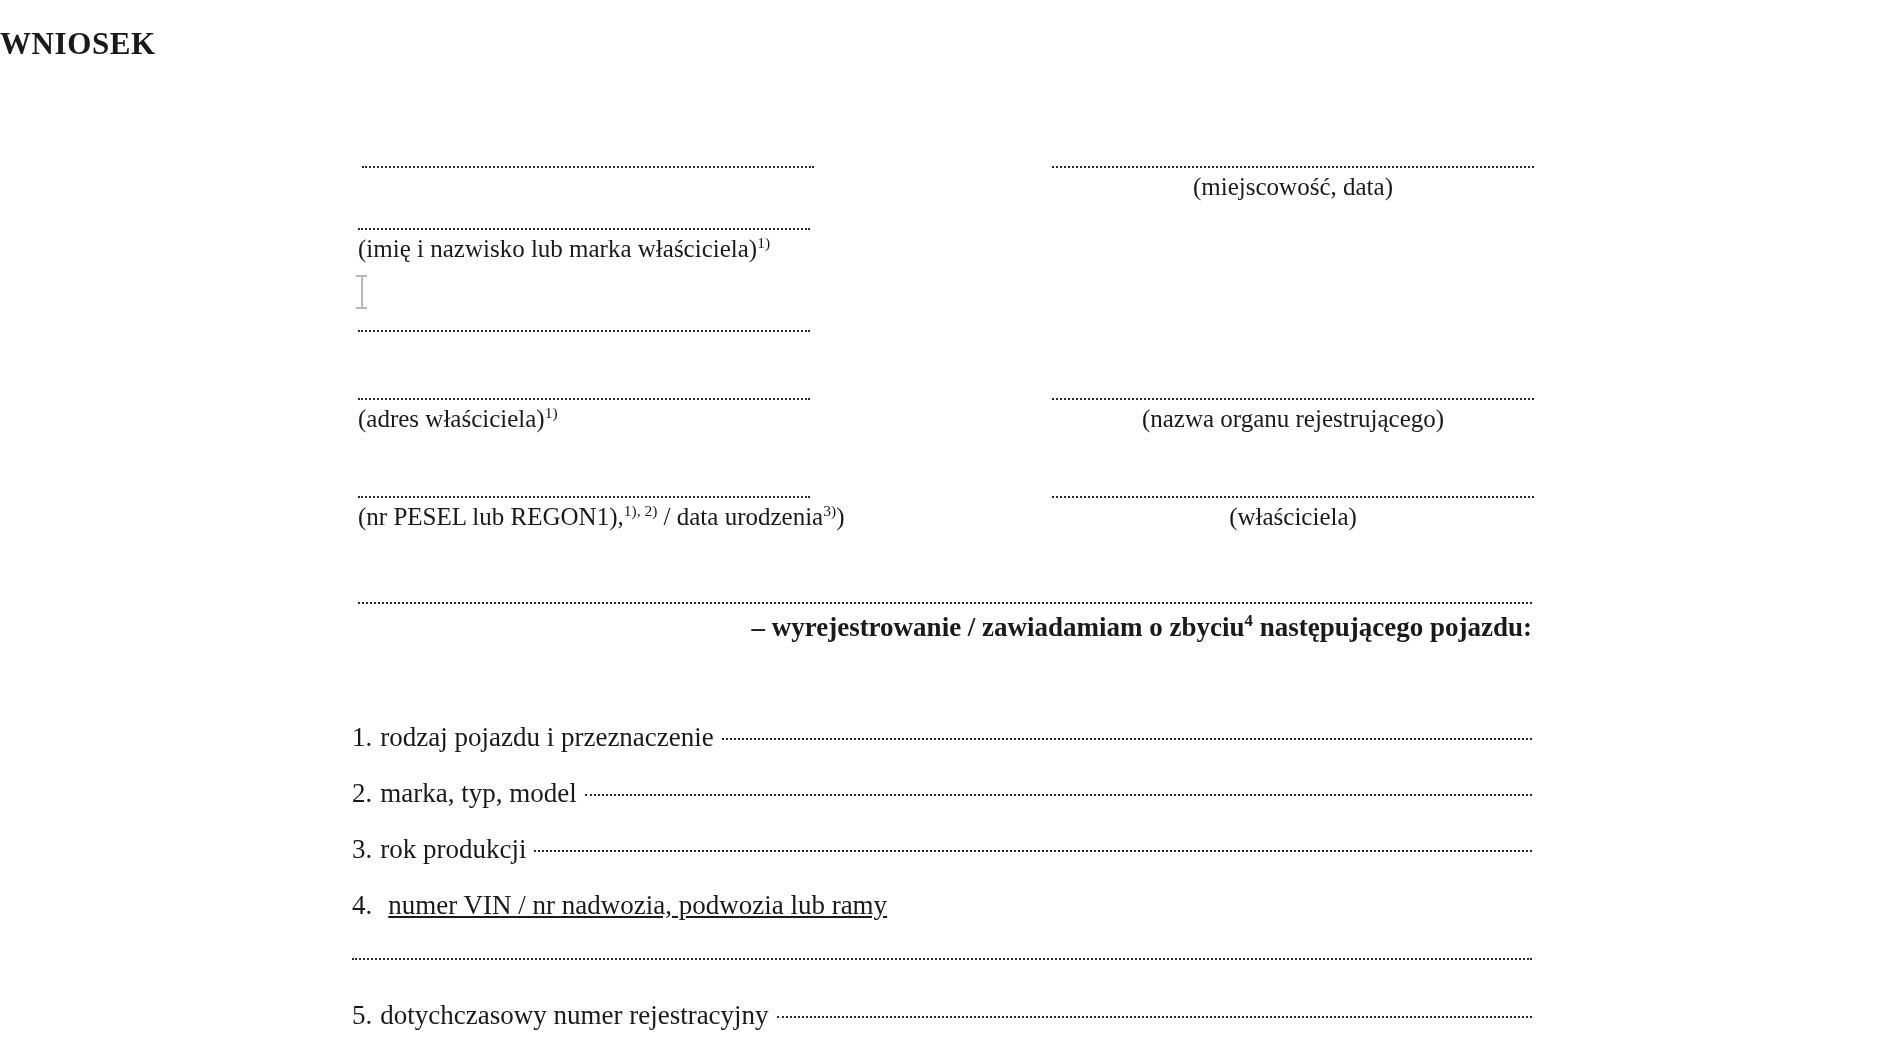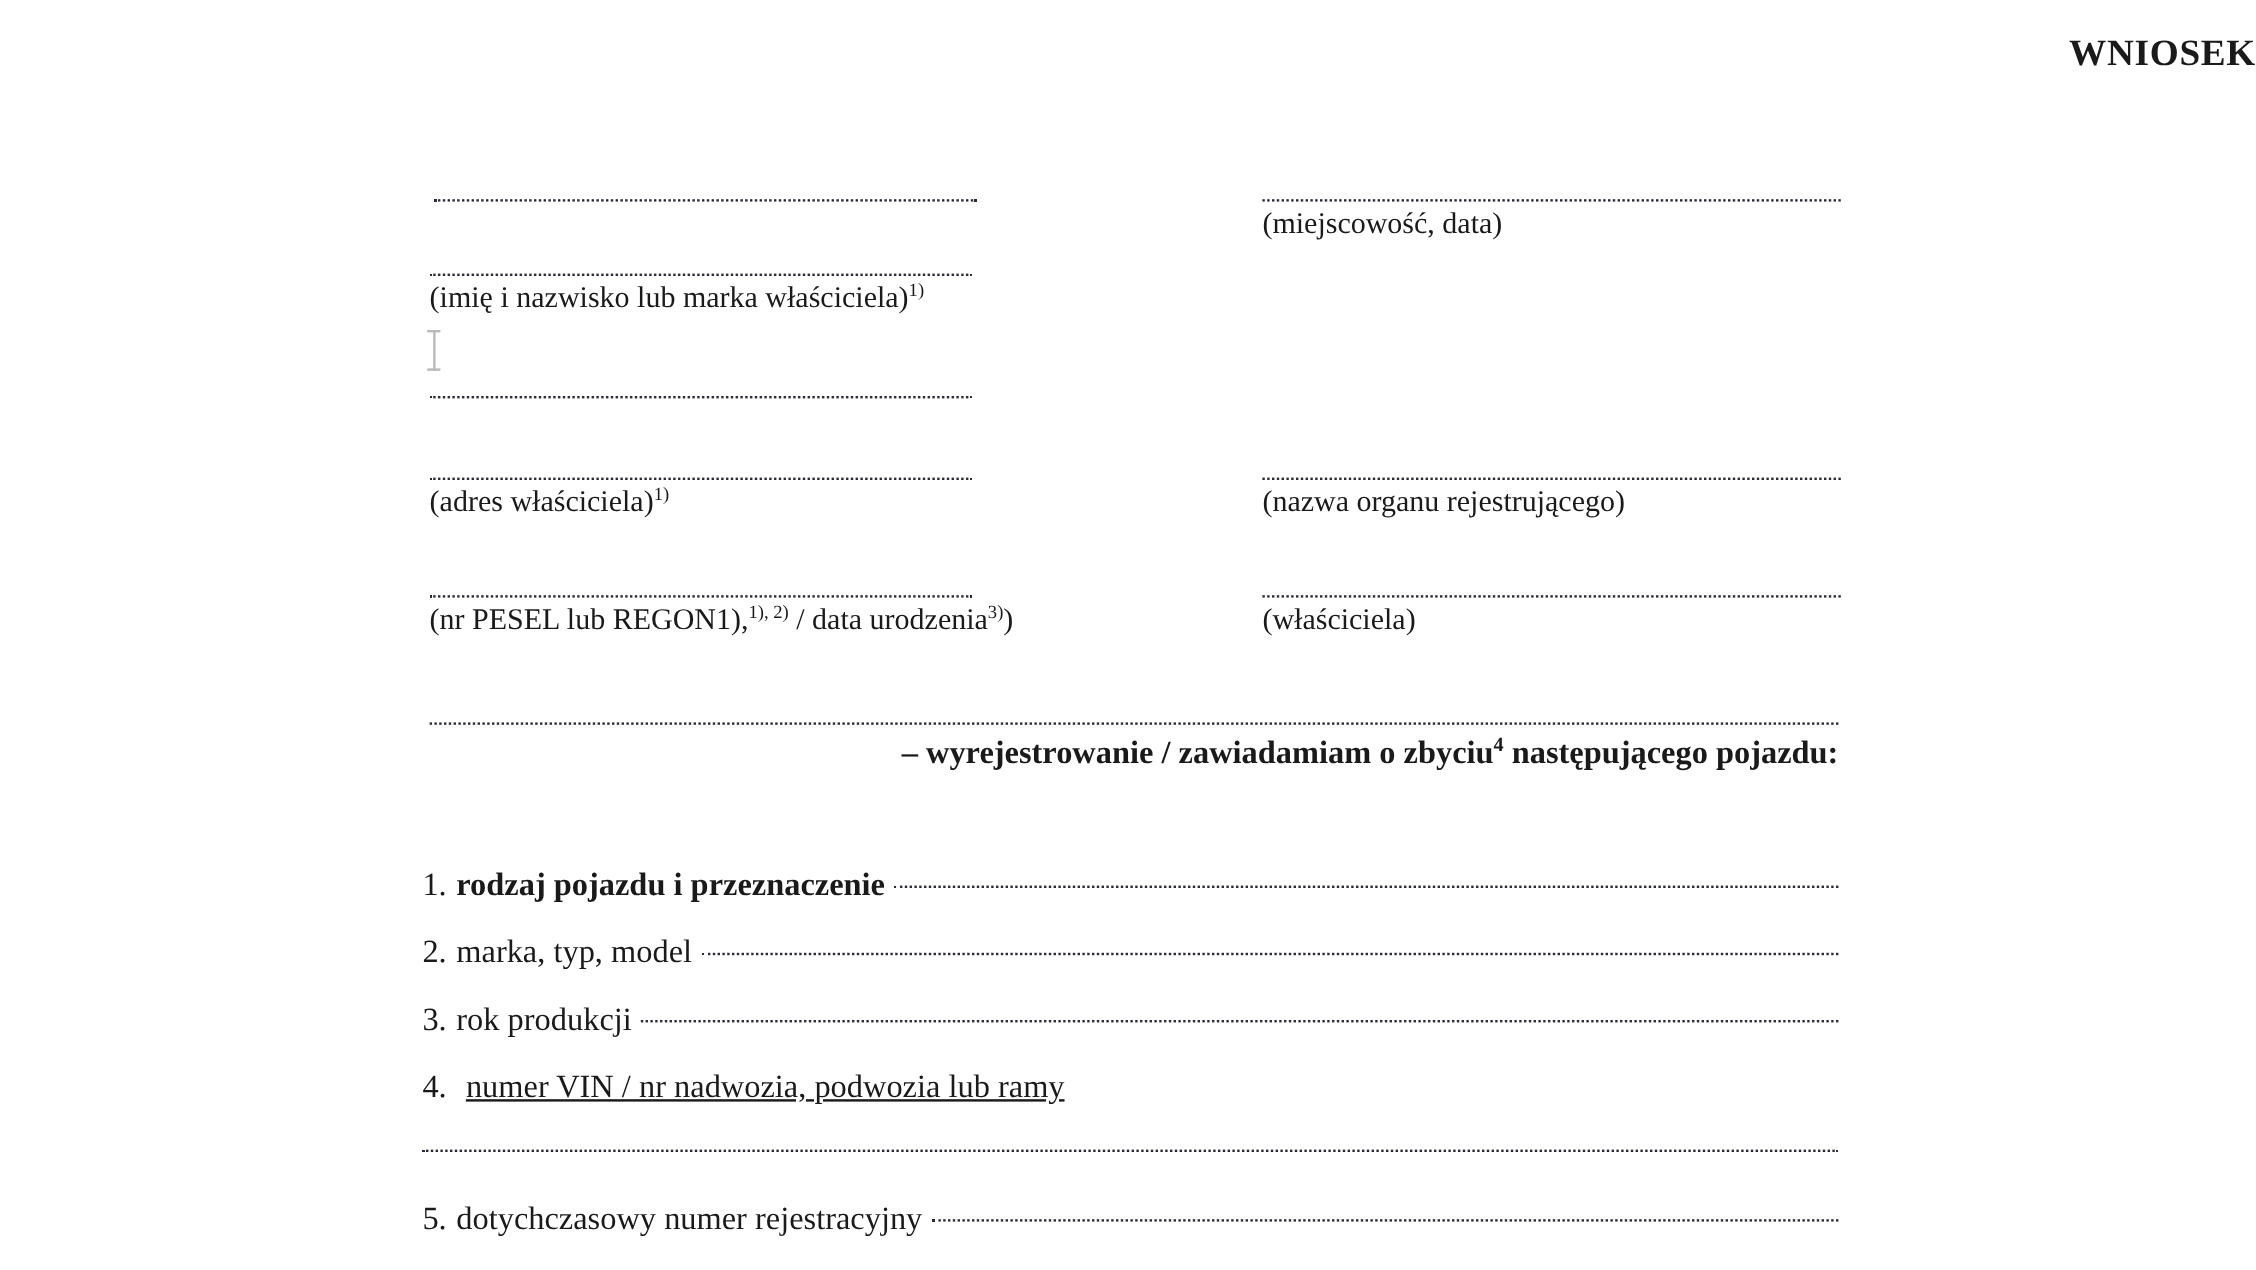--- a/index.html
+++ b/index.html
@@ -22,21 +22,21 @@
     inset: 0;
     background: #ffffff;
   }
 
   
   .doc-title {
     position: absolute;
     left: 0;
     top: 26px;
     width: 1880px;
-    text-align: right;
+    text-align: left;
     font-size: 31px;
     font-weight: bold;
     letter-spacing: 0.6px;
   }
 
   
   .field {
     position: absolute;
   }
   .field .rule {
@@ -44,21 +44,21 @@
     height: 0;
     width: 100%;
   }
   .caption {
     font-size: 25px;
     line-height: 1.15;
     white-space: nowrap;
     margin-top: 5px;
   }
   .caption.center {
-    text-align: left;
+    text-align: center;
   }
   sup {
     font-size: 0.62em;
     vertical-align: super;
     line-height: 0;
   }
 
   
   .request {
     position: absolute;
@@ -193,21 +193,21 @@
 
   <div class="request">
     <div class="line1">
       <span class="filler"></span>
     </div>
     <div class="line2"><span>– wyrejestrowanie / zawiadamiam o zbyciu</span><sup>4</sup><span> następującego pojazdu:</span></div>
   </div>
 
   <div class="item" style="top:722px;">
     <span class="txt">1.</span>
-    <span class="txt" style="margin-left:8px;font-weight:bold;">rodzaj pojazdu i przeznaczenie</span>
+    <span class="txt" style="margin-left:8px;">rodzaj pojazdu i przeznaczenie</span>
     <span class="filler"></span>
   </div>
 
   <div class="item" style="top:778px;">
     <span class="txt">2.</span>
     <span class="txt" style="margin-left:8px;">marka, typ, model</span>
     <span class="filler"></span>
   </div>
 
   <div class="item" style="top:834px;">

